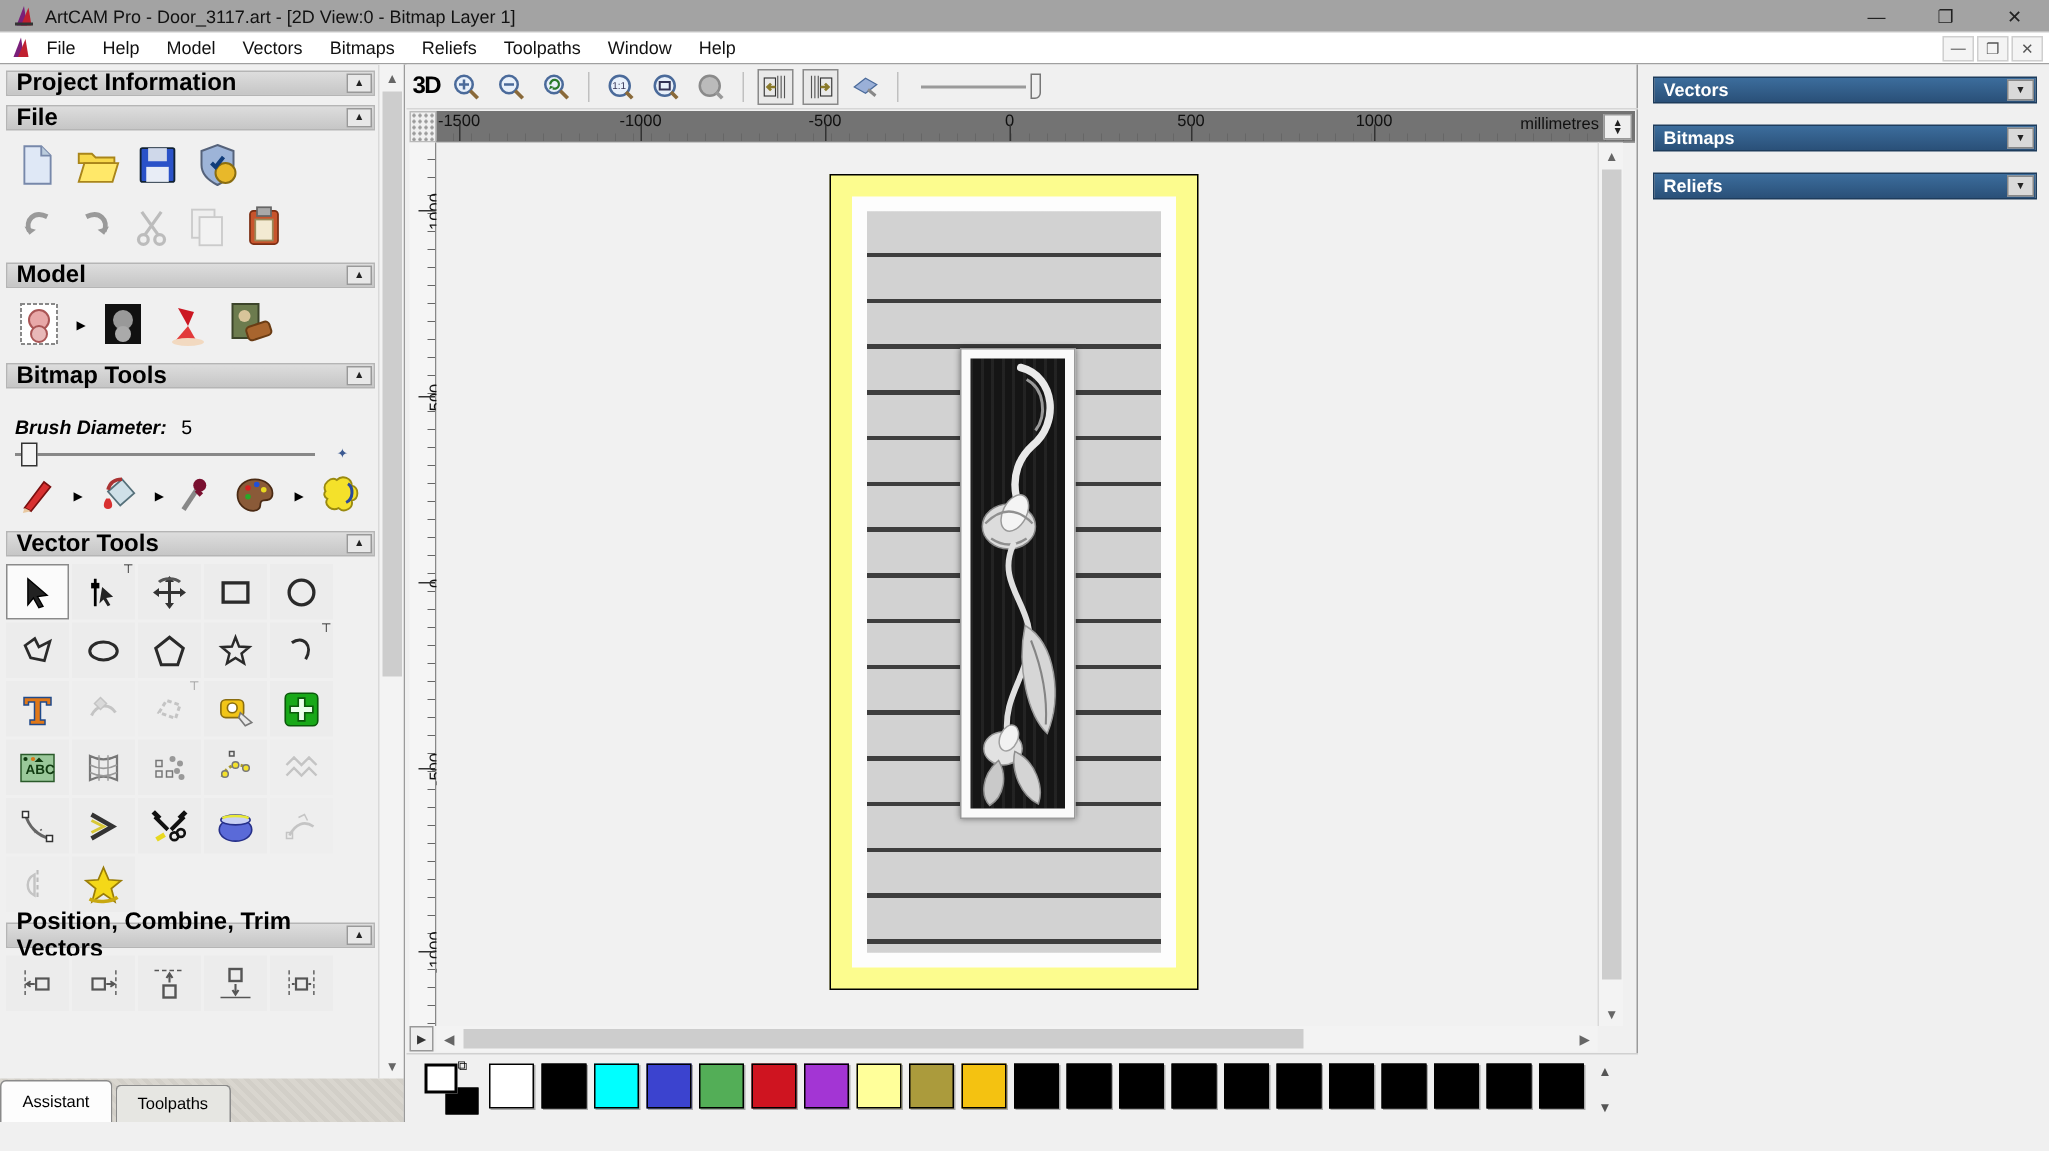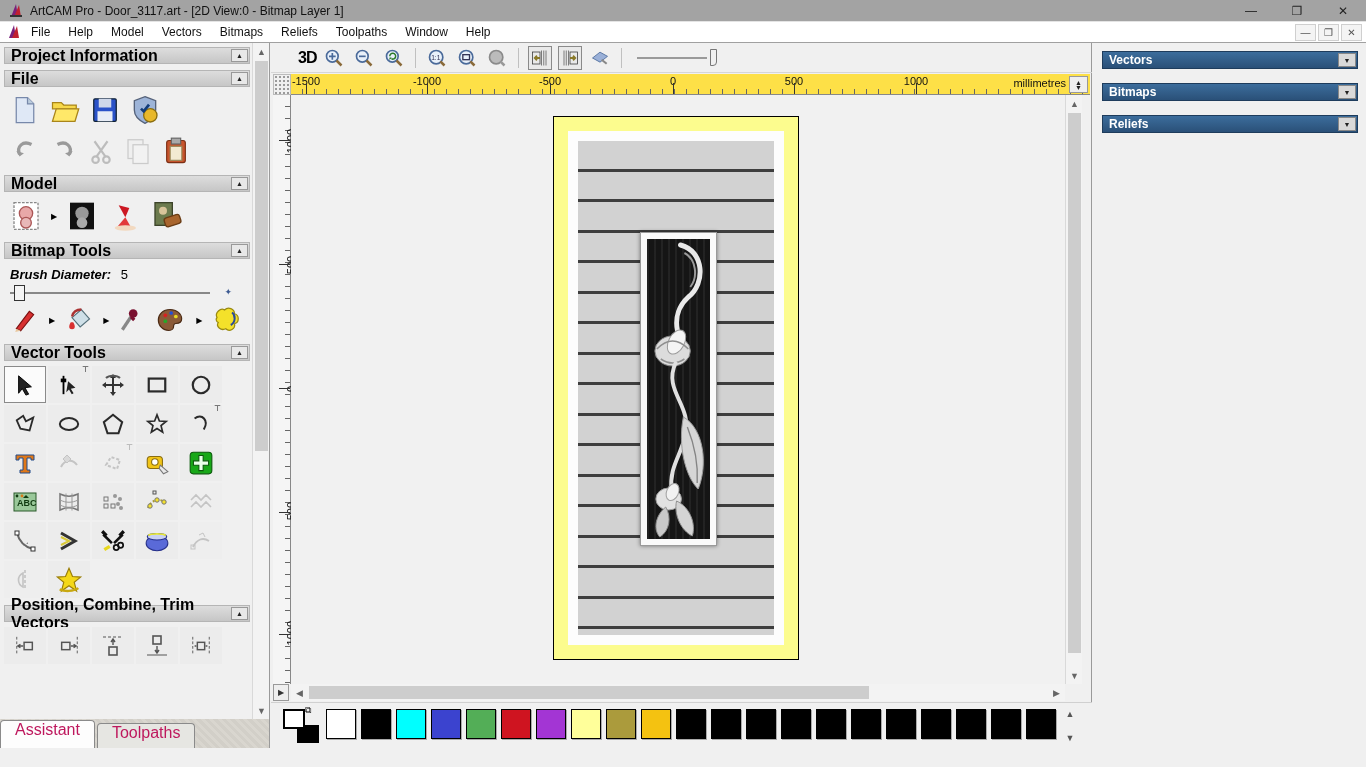--- a/index.html
+++ b/index.html
@@ -40,37 +40,37 @@
   .pin { position:absolute; right:1px; top:0; font-size:8px; color:#000; line-height:8px; }
 
   
   .vsb { position:absolute; width:17px; background:#f3f3f3; border-left:1px solid #d9d9d9; }
   .vsb .arr { position:absolute; left:0; width:17px; height:17px; color:#666; font-size:9px; display:flex; align-items:center; justify-content:center; }
   .vsb .thumb { position:absolute; left:2px; width:13px; background:#cdcdcd; }
   #left-sb { left:252px; top:0; height:676px; }
 
   
   #left-tabs { position:absolute; left:0; top:676px; width:269px; height:29px; background:repeating-linear-gradient(45deg,#d9d6cf 0 3px,#d2cfc8 3px 6px); display:flex; align-items:flex-end; }
-  .tab { height:25px; border:1px solid #8a8a8a; border-bottom:none; border-radius:4px 4px 0 0; padding:0 14px; display:flex; align-items:flex-start; font-size:16px; background:#e6e6e2; color:#be185d; margin-right:2px; }
+  .tab { height:25px; border:1px solid #8a8a8a; border-bottom:none; border-radius:4px 4px 0 0; padding:0 14px; display:flex; align-items:center; font-size:11px; background:#e6e6e2; color:#000000; margin-right:2px; }
   .tab.active { background:#fdfdfd; height:28px; }
 
   
   #canvas-col { position:absolute; left:271px; top:43px; width:821px; height:705px; background:#f0f0f0; border-right:1px solid #9a9a9a; }
-  #canvas-toolbar { position:absolute; left:0; top:0; width:821px; height:30px; display:flex; align-items:center; gap:6px; padding-left:27px; border-bottom:1px solid #d6d6d6; }
+  #canvas-toolbar { position:absolute; left:0; top:0; width:821px; height:30px; display:flex; align-items:center; gap:6px; padding-left:4px; border-bottom:1px solid #d6d6d6; }
   .tb-sep { width:1px; height:20px; background:#c0c0c0; margin:0 3px; }
   .tb-btn { width:24px; height:24px; display:flex; align-items:center; justify-content:center; }
   .tb-btn.framed { border:1px solid #8a8a8a; background:#e9e9e9; }
   #lbl3d { font-weight:bold; font-size:16px; color:#000; letter-spacing:-1px; }
   .tslider { position:relative; width:80px; height:20px; margin-left:6px; }
   .tslider .line { position:absolute; left:0; top:9px; width:70px; height:2px; background:#9a9a9a; }
   .tslider .hndl { position:absolute; right:0; top:1px; width:7px; height:17px; border:1px solid #777; border-radius:0 0 4px 0; background:#f0f0f0; }
 
   
   #ruler-corner { position:absolute; left:2px; top:31px; width:18px; height:21px; border:1px solid #bbb; background:radial-gradient(#9a9a9a 1px, transparent 1.2px); background-size:4px 4px; }
-  #hruler { position:absolute; left:20px; top:31px; width:799px; height:21px; background:#fde047; border-bottom:1px solid #888; }
+  #hruler { position:absolute; left:20px; top:31px; width:799px; height:21px; background:#737373; border-bottom:1px solid #888; }
   #hruler .ticks { position:absolute; left:0; bottom:0; width:100%; height:5px; background:repeating-linear-gradient(to right, transparent 0 11px, #666 11px 12px); }
   .htick-lbl { position:absolute; top:1px; font-size:11px; color:#111; transform:translateX(-50%); }
   .htick-mark { position:absolute; bottom:0; width:1px; height:11px; background:#333; }
   #units { position:absolute; right:24px; top:3px; font-size:11px; color:#111; }
   #units-dd { position:absolute; right:2px; top:2px; width:19px; height:17px; border:1px solid #999; background:#efefef; font-size:7px; color:#222; display:flex; flex-direction:column; align-items:center; justify-content:center; line-height:5px; }
   #vruler { position:absolute; left:2px; top:52px; width:18px; height:589px; background:#f5f5f5; border-right:1px solid #888; }
   #vruler .ticks { position:absolute; right:0; top:0; height:100%; width:5px; background:repeating-linear-gradient(to bottom, transparent 0 11px, #666 11px 12px); }
   .vtick-lbl { position:absolute; left:1px; font-size:11px; color:#111; transform:rotate(-90deg); transform-origin:center; width:34px; text-align:center; }
   .vtick-mark { position:absolute; right:0; height:1px; width:11px; background:#333; }
 
@@ -239,21 +239,21 @@
             <rect x="3" y="2" width="13" height="17" fill="#6c7b4e" stroke="#3c442a"></rect>
             <circle cx="9" cy="8" r="3" fill="#d8c49a"></circle>
             <rect x="10" y="12" width="12" height="7" rx="2" fill="#a8652e" stroke="#6a3c14" transform="rotate(-18 16 15)"></rect>
           </svg>
       </div>
 
       <div class="sec-hdr">
         <span class="sec-title">Bitmap Tools</span>
         <span class="roll-btn">▲</span>
       </div>
-      <div style="padding:8px 0 0 6px; font-size:13px;">
+      <div style="padding:18px 0 0 6px; font-size:13px;">
         <span style="font-style:italic; font-weight:bold;">Brush Diameter:</span>
         <span style="margin-left:6px;">5</span>
       </div>
       <div class="slider-track">
         <div class="slider-thumb"></div>
         <span class="diamond">✦</span>
       </div>
       <div class="icon-row">
         <svg width="30" height="26" viewBox="0 0 24 24">
             <path d="M4 20L16 4l4 3L8 22z" fill="#d83030" stroke="#7a1010"></path>

